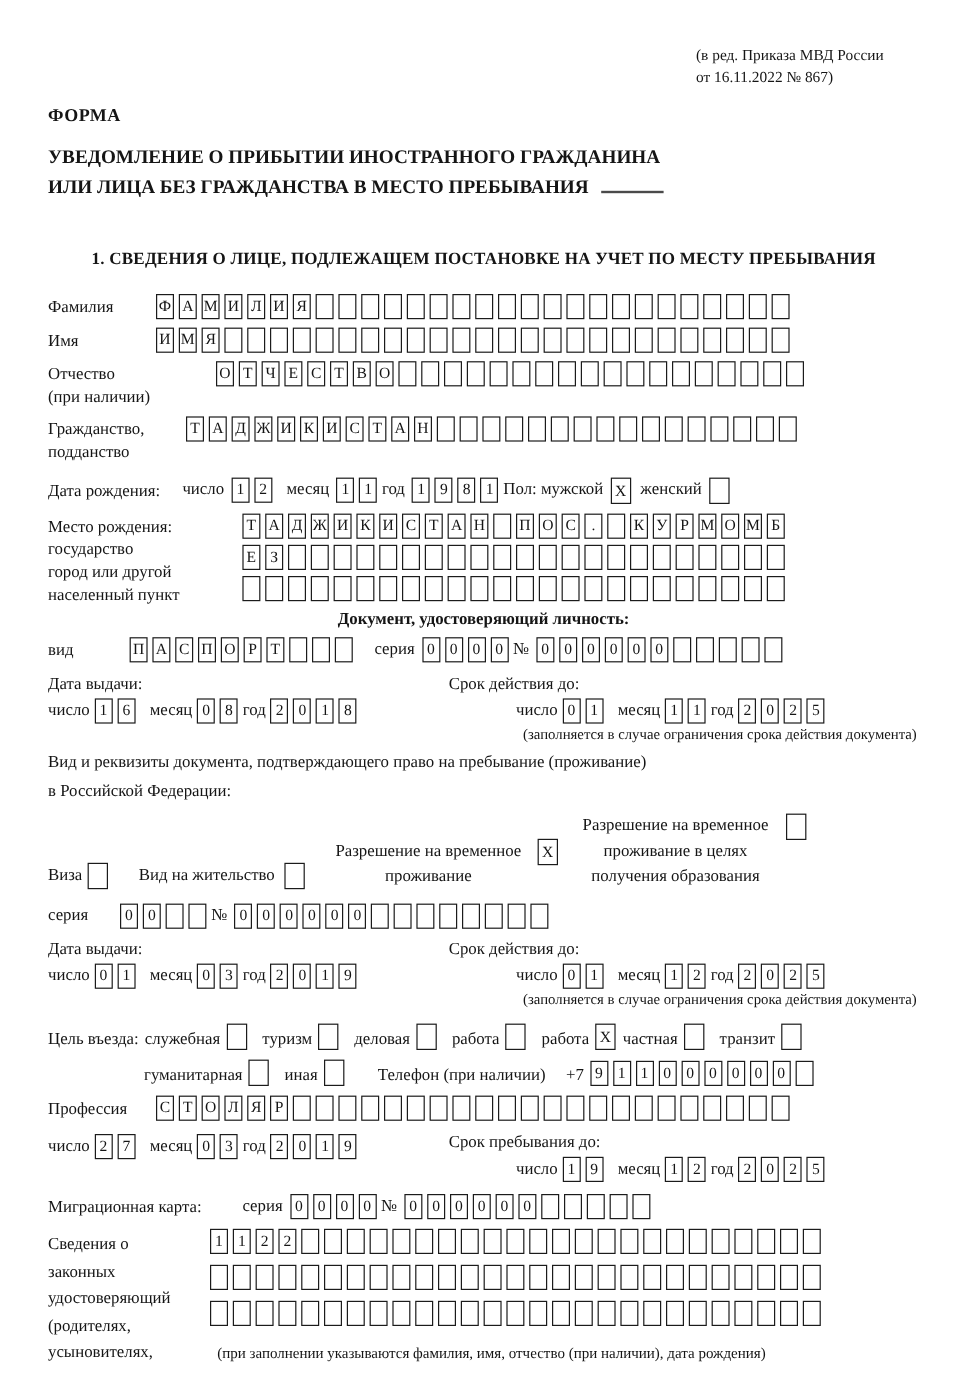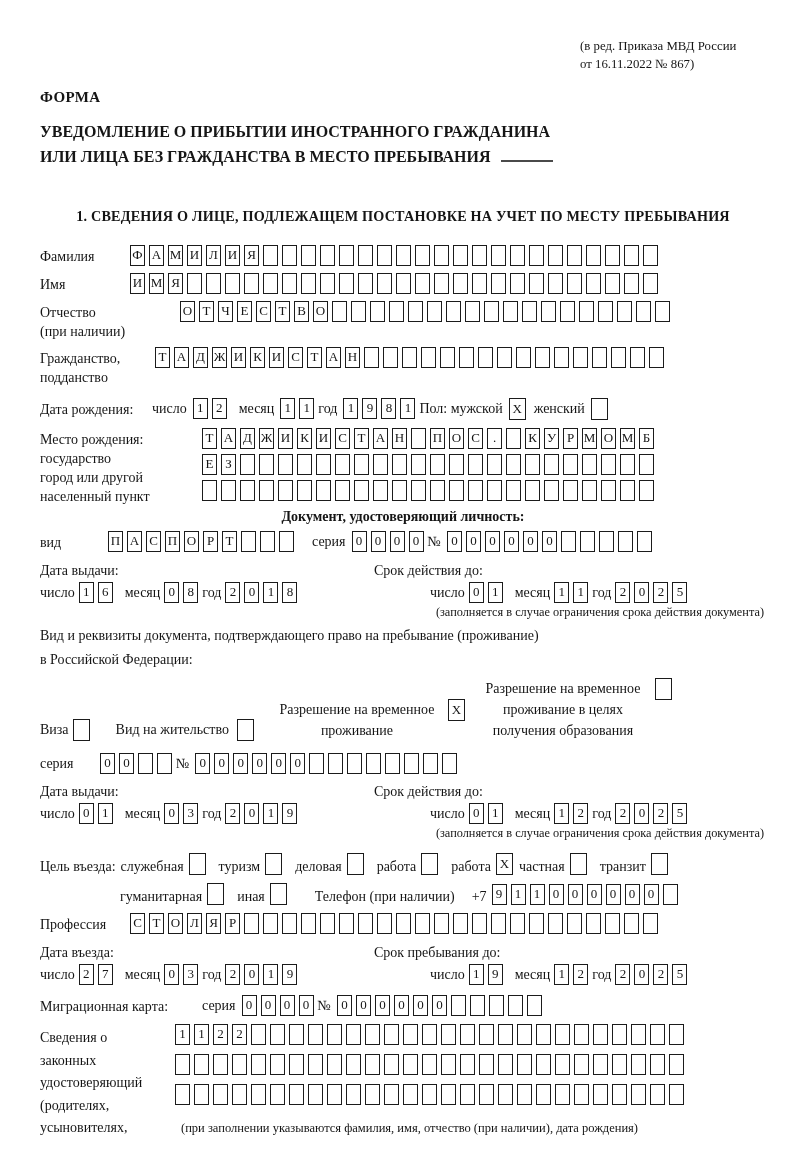--- a/index.html
+++ b/index.html
@@ -252,21 +252,20 @@
     <span class="cells"><span class="cell">9</span><span class="cell">1</span><span class="cell">1</span><span class="cell">0</span><span class="cell">0</span><span class="cell">0</span><span class="cell">0</span><span class="cell">0</span><span class="cell">0</span><span class="cell"></span></span>
   </div>
 
   <div class="frow mt8">
     <div class="flabel w90">Профессия</div>
     <span class="cells"><span class="cell">С</span><span class="cell">Т</span><span class="cell">О</span><span class="cell">Л</span><span class="cell">Я</span><span class="cell">Р</span><span class="cell"></span><span class="cell"></span><span class="cell"></span><span class="cell"></span><span class="cell"></span><span class="cell"></span><span class="cell"></span><span class="cell"></span><span class="cell"></span><span class="cell"></span><span class="cell"></span><span class="cell"></span><span class="cell"></span><span class="cell"></span><span class="cell"></span><span class="cell"></span><span class="cell"></span><span class="cell"></span><span class="cell"></span><span class="cell"></span><span class="cell"></span><span class="cell"></span></span>
   </div>
 
   <div class="datepair">
     <div class="dp-left">
-      <div class="dp-head">Дата въезда:</div>
       <div class="daterow">
         <span class="inline-lbl">число</span>
         <span class="cells"><span class="cell">2</span><span class="cell">7</span></span>
         <span class="smallgap"></span>
         <span class="inline-lbl">месяц</span>
         <span class="cells"><span class="cell">0</span><span class="cell">3</span></span>
         <span class="inline-lbl">год</span>
         <span class="cells"><span class="cell">2</span><span class="cell">0</span><span class="cell">1</span><span class="cell">9</span></span>
       </div>
     </div>

